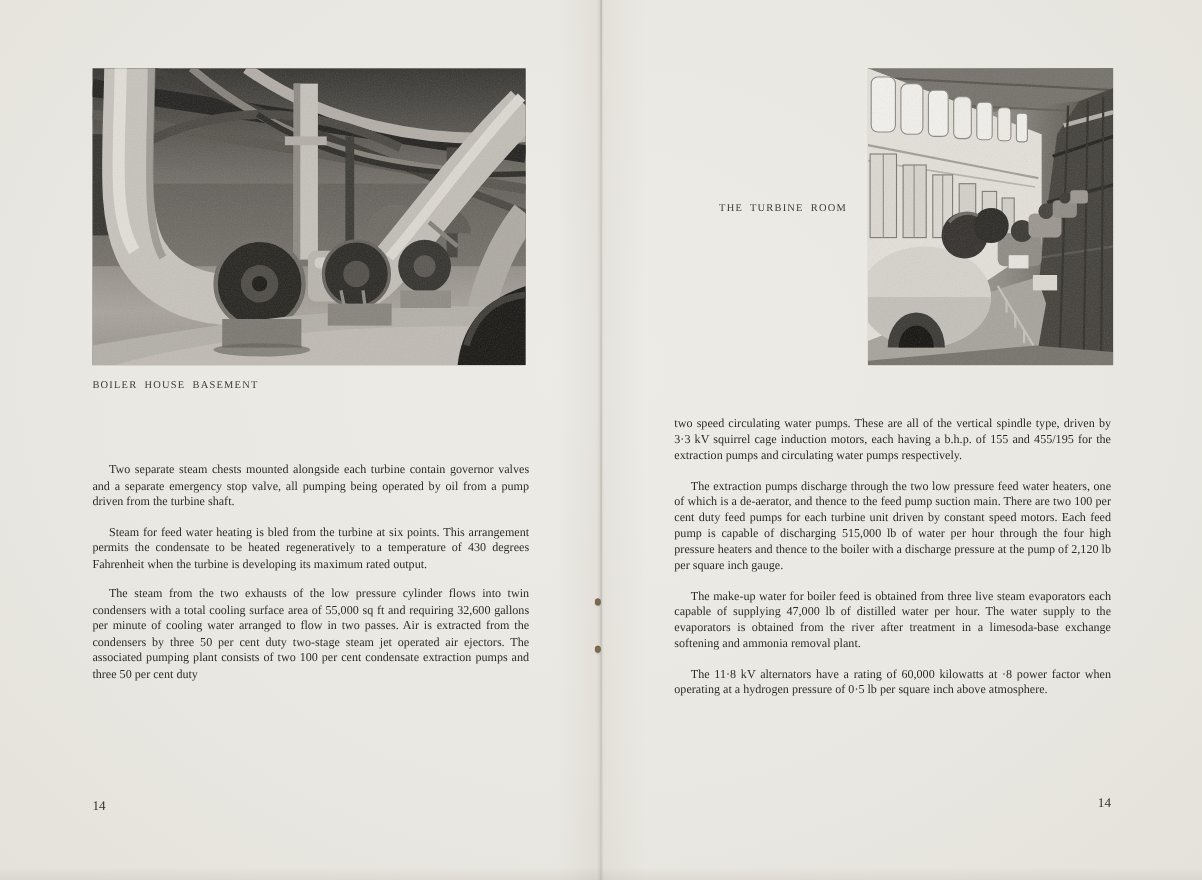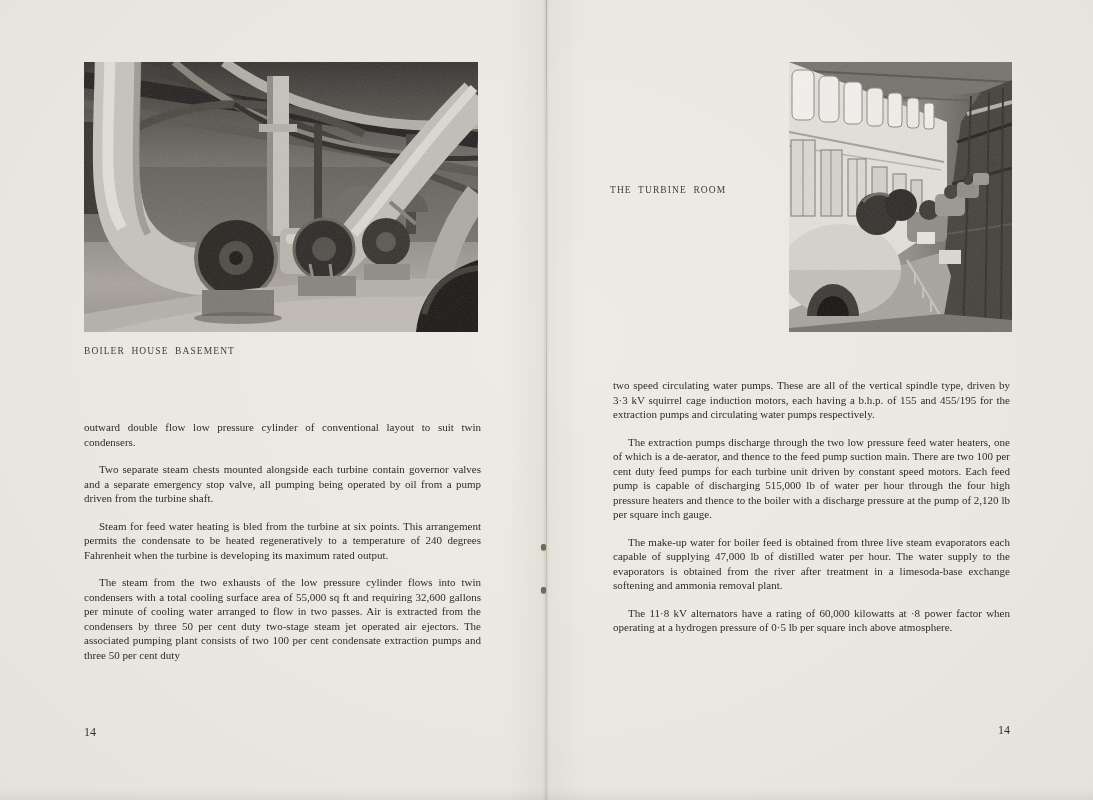--- a/index.html
+++ b/index.html
@@ -62,21 +62,21 @@
 
   .caption {
     position: absolute;
     font-size: 9.5px;
     letter-spacing: 1.1px;
     word-spacing: 3px;
     color: #413e3a;
     white-space: nowrap;
   }
   .caption-left  { left: 84px; top: 346px; }
-  .caption-right { left: 610px; top: 185px; width: 160px; }
+  .caption-right { left: 610px; top: 185px; width: 160px; text-align: right; }
 
   .text-col {
     position: absolute;
     width: 397px;
     font-size: 11px;
     line-height: 14.5px;
     text-align: justify;
     color: #2e2c29;
   }
   .text-col-left  { left: 84px;  top: 420px; }
@@ -169,23 +169,22 @@
       <path d="M394,198 C358,210 336,232 332,270 L394,270 Z" fill="#191714"></path>
       <path d="M340,252 q12,-42 54,-46" stroke="#3e3b36" stroke-width="6" fill="none"></path>
 
       <rect width="394" height="270" filter="url(#grainL)" opacity="0.16"></rect>
     </svg>
   </div>
 
   <div class="caption caption-left">BOILER HOUSE BASEMENT</div>
 
   <div class="text-col text-col-left">
-    <div class="para noindent">outward double flow low pressure cylinder of conventional layout to suit twin condensers.</div>
     <div class="para">Two separate steam chests mounted alongside each turbine contain governor valves and a separate emergency stop valve, all pumping being operated by oil from a pump driven from the turbine shaft.</div>
-    <div class="para">Steam for feed water heating is bled from the turbine at six points. This arrangement permits the condensate to be heated regeneratively to a temperature of 240 degrees Fahrenheit when the turbine is developing its maximum rated output.</div>
+    <div class="para">Steam for feed water heating is bled from the turbine at six points. This arrangement permits the condensate to be heated regeneratively to a temperature of 430 degrees Fahrenheit when the turbine is developing its maximum rated output.</div>
     <div class="para">The steam from the two exhausts of the low pressure cylinder flows into twin condensers with a total cooling surface area of 55,000 sq ft and requiring 32,600 gallons per minute of cooling water arranged to flow in two passes. Air is extracted from the condensers by three 50 per cent duty two-stage steam jet operated air ejectors. The associated pumping plant consists of two 100 per cent condensate extraction pumps and three 50 per cent duty</div>
   </div>
 
   <div class="page-number page-number-left">14</div>
 
   <div class="caption caption-right">THE TURBINE ROOM</div>
 
   <div class="photo photo-right">
     <svg viewBox="0 0 223 270" preserveAspectRatio="none">
       <defs>

